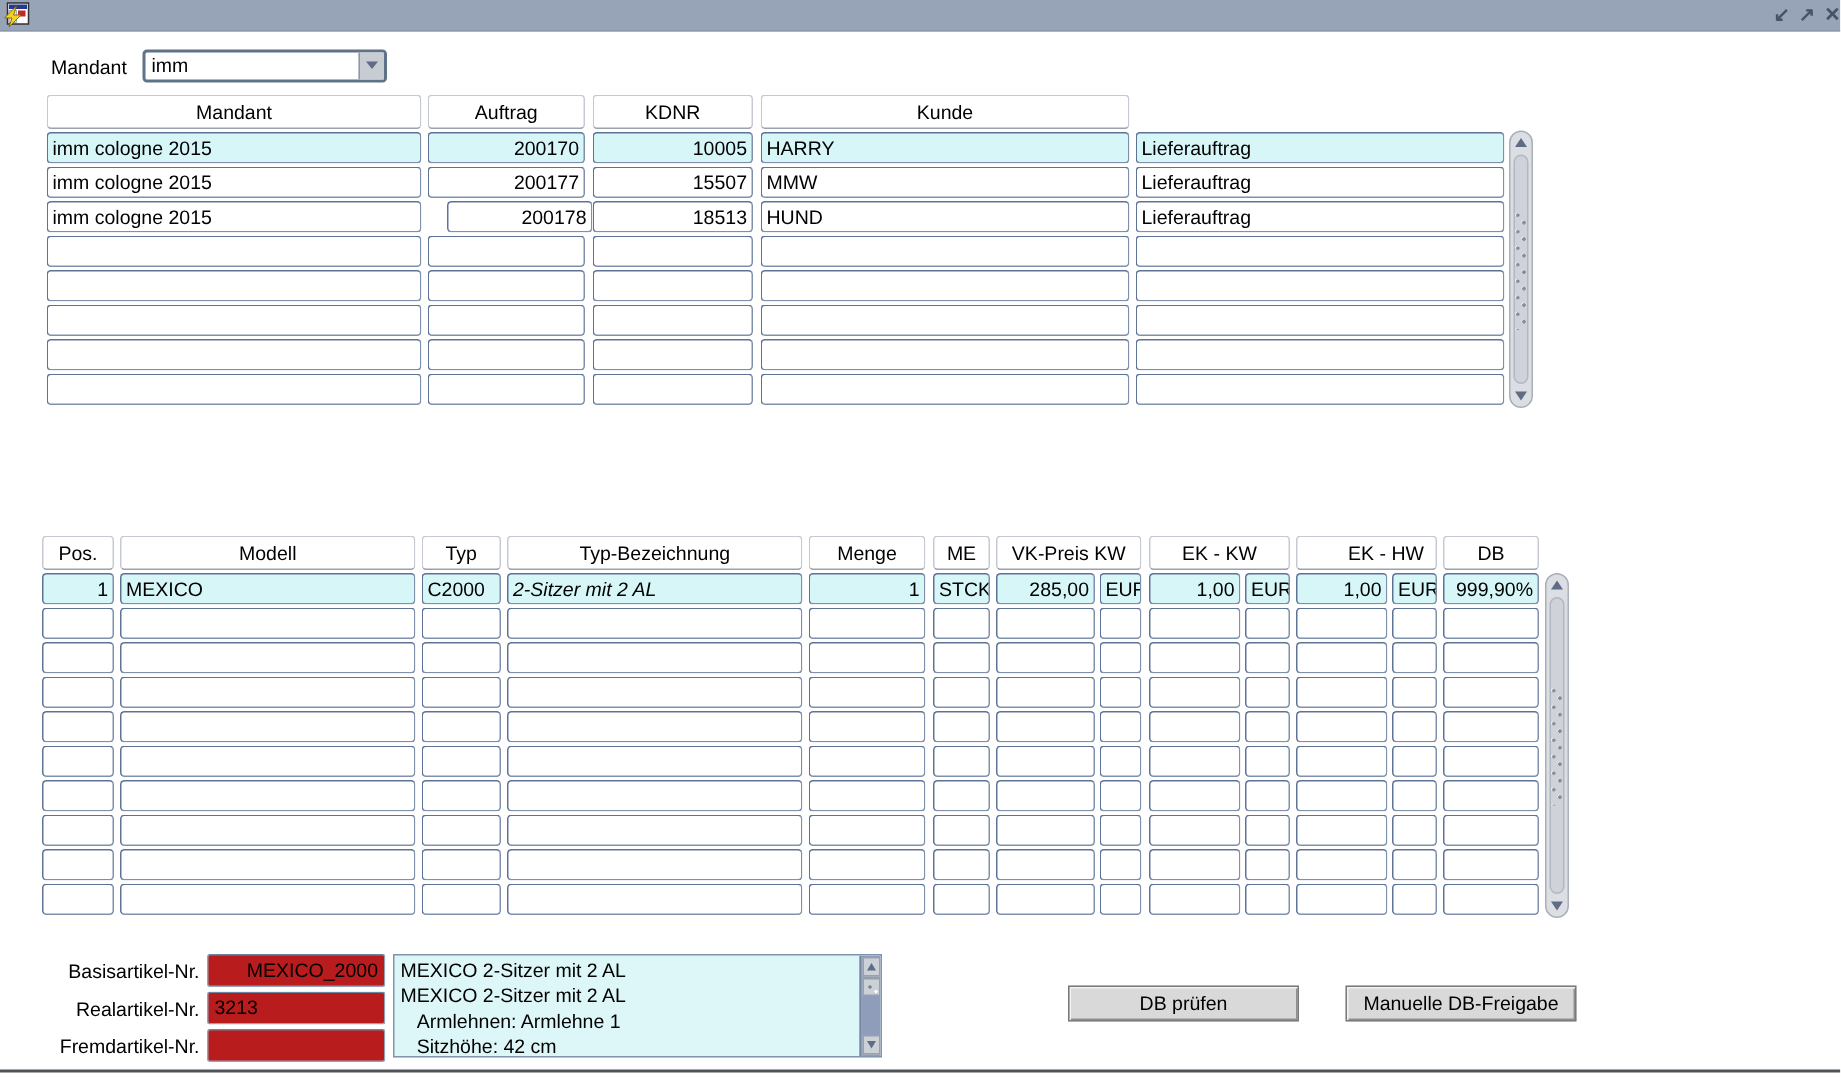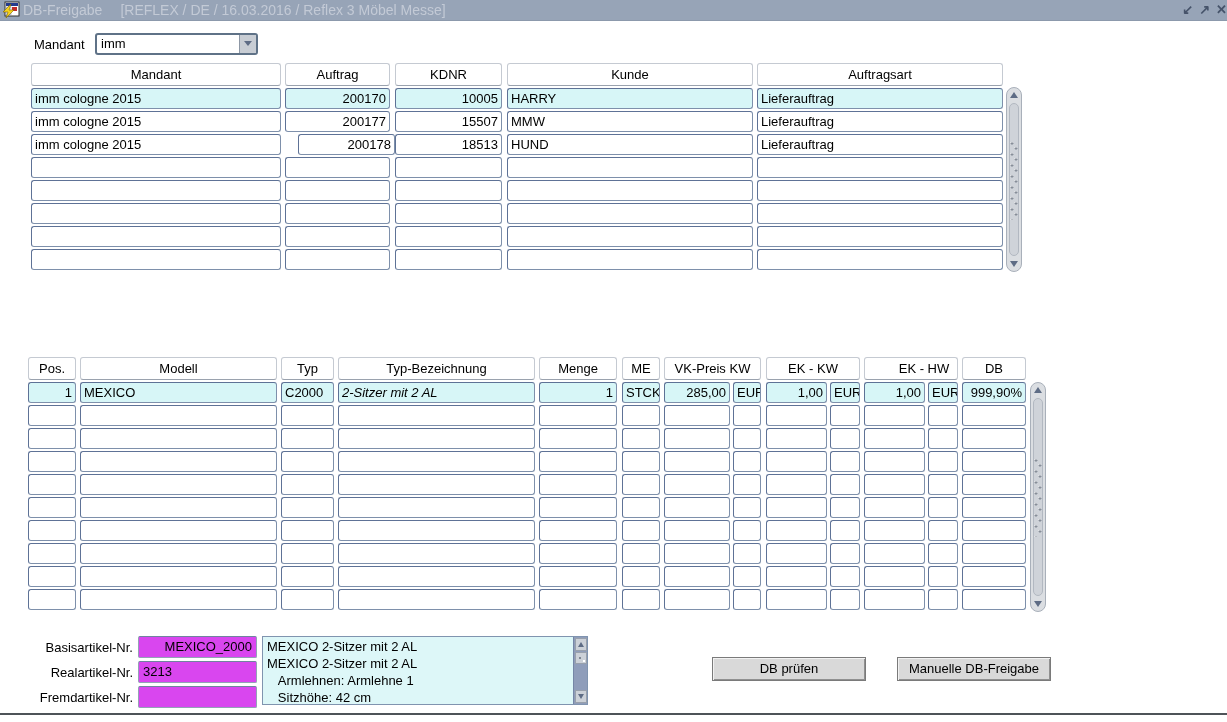--- a/index.html
+++ b/index.html
@@ -49,21 +49,21 @@
     background:#fff; border:2px solid #5f7287; border-radius:3px;text-align:center; }
   #mandant-dd .val { position:absolute; left:4px; top:0; line-height:18px; font-size:13px; }
   #mandant-dd .ddbtn { position:absolute; right:0; top:0; bottom:0; width:17px;
     background:#c8cdd4; border-left:1px solid #8d97a5; }
   #mandant-dd .ddbtn .tri { width:0; height:0; border-left:4px solid transparent;
     border-right:4px solid transparent; border-top:5px solid #5e6c85; margin:6px auto 0; }
 
   
   .blabel { position:absolute; width:125px; text-align:right; font-size:13px; color:#000; }
   .rofield { position:absolute; left:138px; width:119px; height:22px; line-height:20px; font-size:13px;
-    background:#d946ef; border:1px solid #93a2b6; border-top-color:#70839f; border-radius:2px; padding:0 4px;
+    background:#b91c1c; border:1px solid #93a2b6; border-top-color:#70839f; border-radius:2px; padding:0 4px;
     white-space:nowrap; overflow:hidden; }
   .rofield.ralign { text-align:right; }
   #descbox { position:absolute; left:262px; top:636px; width:326px; height:69px;
     background:#ddf7f8; border:1px solid #8094af; overflow:hidden; }
   #descbox .txt { position:absolute; left:4px; top:1px; right:17px; font-size:13px; line-height:17px;
     white-space:pre-wrap; color:#000; }
   .ta-sb { position:absolute; right:0; top:0; bottom:0; width:14px; background:#8f9dba; border-left:1px solid #7586a6; }
   .ta-btn { position:absolute; left:1px; width:12px; height:13px; background:#ccd1d8; border:1px solid #98a0ac; }
   .ta-btn .tri-up { border-bottom-width:5px; border-left-width:3.5px; border-right-width:3.5px; margin-top:3px; }
   .ta-btn .tri-down { border-top-width:5px; border-left-width:3.5px; border-right-width:3.5px; margin-top:3px; }
@@ -86,41 +86,37 @@
 <div id="win">
 
   <div id="titlebar">
     <svg class="app-ic" viewBox="0 0 18 18">
       <rect x="3" y="1" width="14" height="14" fill="#ffffff" stroke="#303030"></rect>
       <rect x="4" y="2" width="12" height="3" fill="#223a8f"></rect>
       <rect x="10" y="6" width="5" height="4" fill="#c22a2a"></rect>
       <rect x="4" y="6" width="5" height="8" fill="#dfe3ee" stroke="#8891a8" stroke-width="0.5"></rect>
       <polygon points="2,10 9,3 7,9 12,9 4,17 6,11 1,11" fill="#f6d21c" stroke="#806400" stroke-width="0.6"></polygon>
     </svg>
-    <div class="ttl">
-      <span>DB-Freigabe</span><span class="gap"></span><span>[REFLEX / DE / 16.03.2016 / Reflex 3 Möbel Messe]</span>
-    </div>
     <div class="winctl">
       <span>↙</span><span>↗</span><span>✕</span>
     </div>
   </div>
 
   <div id="mandant-label">Mandant</div>
   <div id="mandant-dd">
     <div class="val">imm</div>
     <div class="ddbtn">
       <div class="tri"></div>
     </div>
   </div>
 
   <div class="hcell" style="left:31px;top:63px;width:250px;">Mandant</div>
   <div class="hcell" style="left:285px;top:63px;width:105px;">Auftrag</div>
   <div class="hcell" style="left:395px;top:63px;width:107px;">KDNR</div>
   <div class="hcell" style="left:507px;top:63px;width:246px;">Kunde</div>
-  <div class="hcell" style="left:757px;top:63px;width:246px;">Auftragsart</div>
   <div id="t1-rows">
       <div class="cell sel" style="left: 31px; top: 88px; width: 250px;">imm cologne 2015</div>
       <div class="cell sel" style="left: 285px; top: 88px; width: 105px; text-align: right;">200170</div>
       <div class="cell sel" style="left: 395px; top: 88px; width: 107px; text-align: right;">10005</div>
       <div class="cell sel" style="left: 507px; top: 88px; width: 246px;">HARRY</div>
       <div class="cell sel" style="left: 757px; top: 88px; width: 246px;">Lieferauftrag</div>
       <div class="cell" style="left: 31px; top: 111px; width: 250px;">imm cologne 2015</div>
       <div class="cell" style="left: 285px; top: 111px; width: 105px; text-align: right;">200177</div>
       <div class="cell" style="left: 395px; top: 111px; width: 107px; text-align: right;">15507</div>
       <div class="cell" style="left: 507px; top: 111px; width: 246px;">MMW</div>

